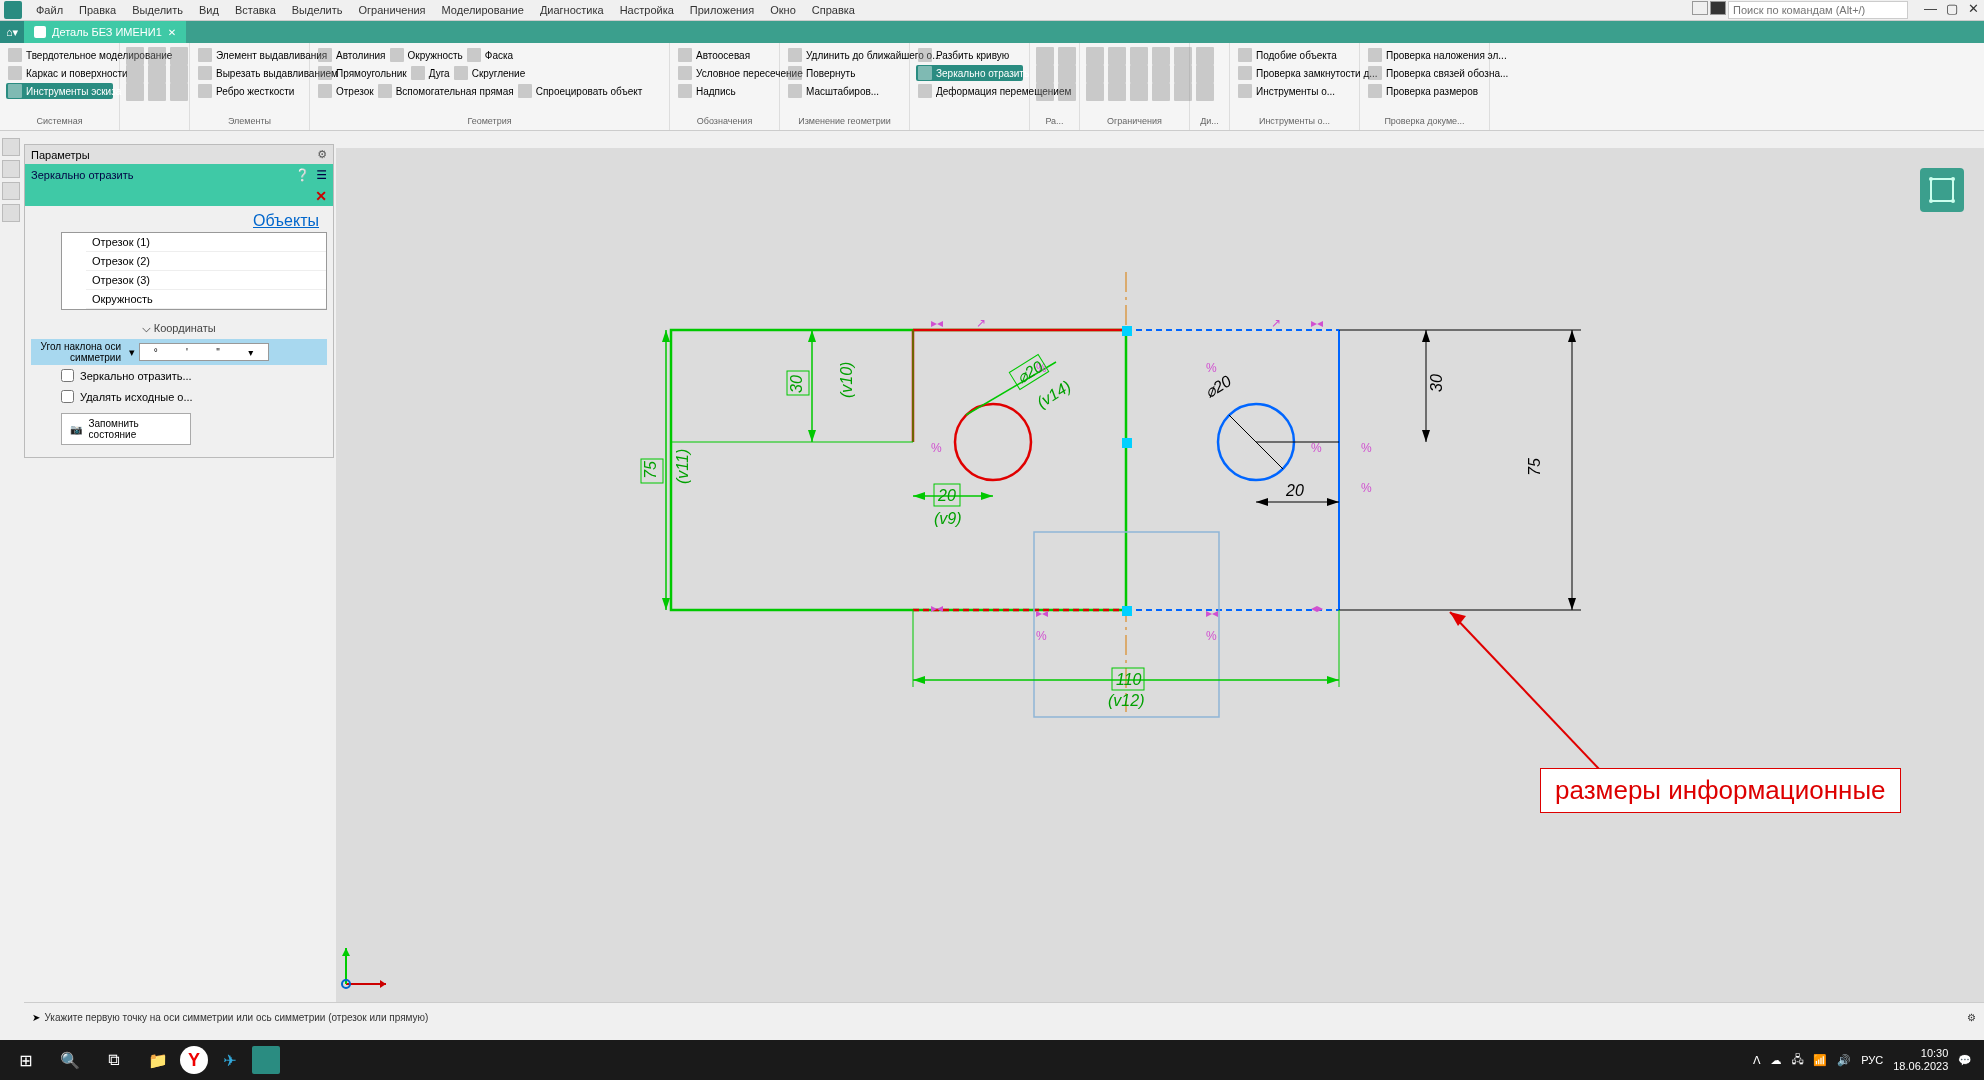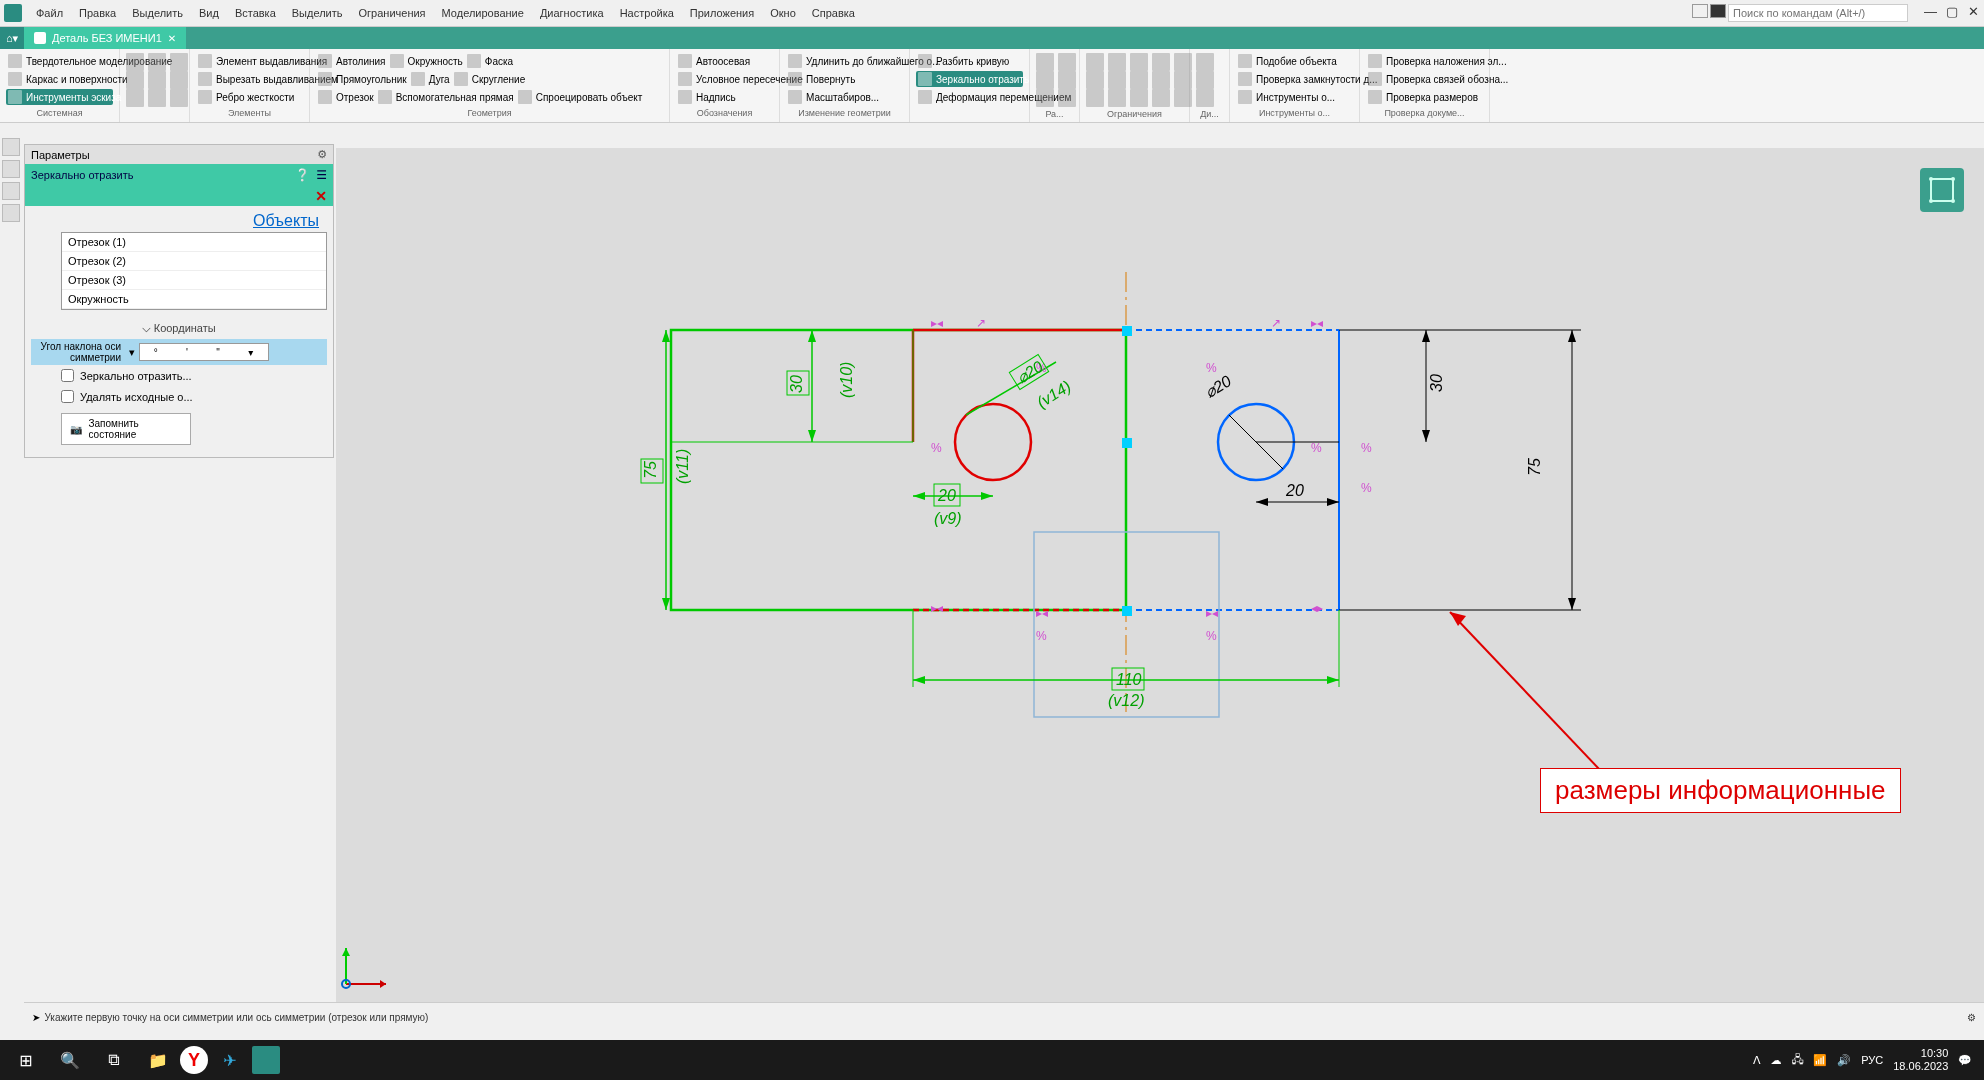--- a/index.html
+++ b/index.html
@@ -1,34 +1,34 @@
 <!DOCTYPE html>
 <html><head>
 <meta charset="utf-8">
 <style>
 * { margin: 0; padding: 0; box-sizing: border-box; font-family: Tahoma, sans-serif; }
 body { width: 1984px; height: 1080px; background: #f0f0f0; overflow: hidden; position: relative; }
 
 
-.menubar { height: 27px; background: #f0f0f0; display: flex; align-items: center; padding: 0 4px; font-size: 11px; color: #333; border-bottom: 1px solid #ccc; }
+.menubar { height: 21px; background: #f0f0f0; display: flex; align-items: center; padding: 0 4px; font-size: 11px; color: #333; border-bottom: 1px solid #ccc; }
 .menubar .app-icon { width: 18px; height: 18px; background: #2a8c81; margin-right: 6px; border-radius: 2px; }
 .menubar span { padding: 0 8px; cursor: pointer; }
 .menubar .right { margin-left: auto; display: flex; align-items: flex-start; gap: 2px; }
 .search-input { width: 180px; height: 18px; border: 1px solid #ccc; font-size: 11px; padding: 0 4px; color: #888; }
 .win-controls { display: flex; gap: 2px; margin-left: 6px; }
 .win-controls span { width: 20px; text-align: center; font-size: 13px; }
 
 
 .tabbar { height: 22px; background: #3b9f8d; display: flex; align-items: stretch; font-size: 11px; }
 .tabbar .home { width: 24px; background: #2a8c81; display: flex; align-items: center; justify-content: center; color: #fff; }
 .tabbar .tab { background: #3fc9a6; padding: 0 10px; display: flex; align-items: center; color: #fff; gap: 6px; }
 .tabbar .tab .close { font-size: 10px; }
 
 
-.ribbon { height: 74px; background: #f5f5f5; border-bottom: 1px solid #ccc; display: flex; font-size: 10px; position: relative; }
+.ribbon { height: 88px; background: #f5f5f5; border-bottom: 1px solid #ccc; display: flex; font-size: 10px; position: relative; }
 .ribbon-group { border-right: 1px solid #ddd; padding: 4px 6px 2px 6px; display: flex; flex-direction: column; }
 .ribbon-group .label { text-align: center; font-size: 9px; color: #666; margin-top: auto; padding: 2px 0; }
 .rg-items { display: flex; flex-direction: column; gap: 2px; flex: 1; }
 .rg-row { display: flex; align-items: flex-end; }
 .rg-item { display: flex; align-items: center; gap: 4px; padding: 1px 2px; white-space: nowrap; }
 .rg-item.active { background: #2a8c81; color: #fff; border-radius: 2px; }
 .rg-icon { width: 14px; height: 14px; background: #888; opacity: 0.4; border-radius: 1px; flex-shrink: 0; }
 .rg-iconrow { display: flex; gap: 4px; }
 .rg-iconrow .rg-icon { width: 18px; height: 18px; }
 
@@ -39,21 +39,21 @@
 
 .params-panel { position: absolute; left: 24px; top: 144px; width: 310px; background: #f5f5f5; border: 1px solid #bbb; font-size: 11px; }
 .params-title { background: #e0e0e0; padding: 3px 6px; display: flex; justify-content: space-between; align-items: center; }
 .params-gear { font-size: 11px; color: #555; }
 .params-header { background: #3fc9a6; color: #004; padding: 4px 6px; display: flex; justify-content: space-between; align-items: center; }
 .params-header .icons { display: flex; gap: 6px; font-size: 12px; }
 .params-close { background: #3fc9a6; text-align: right; padding: 2px 6px; }
 .params-close span { color: #c00; font-weight: bold; font-size: 14px; }
 .params-body { padding: 6px; background: #f0f0f0; }
 .obj-label { text-align: right; font-size: 16px; color: #0066cc; text-decoration: underline; padding-right: 8px; }
-.obj-list { background: #fff; border: 1px solid #999; margin: 2px 0 8px 30px; }
+.obj-list { background: #fff; border: 1px solid #999; margin: 2px 0 8px 30px; padding-left: 24px; }
 .obj-list div { padding: 3px 6px; border-bottom: 1px solid #eee; font-size: 11px; }
 .coords-toggle { text-align: center; padding: 4px; cursor: pointer; font-size: 11px; color: #444; }
 .angle-row { display: flex; align-items: center; background: #a8d8ef; padding: 2px 4px; }
 .angle-label { font-size: 10px; text-align: right; width: 90px; padding-right: 4px; }
 .angle-select { width: 130px; height: 18px; border: 1px solid #999; background: #fff; font-size: 10px; display: flex; align-items: center; justify-content: space-around; }
 .check-row { display: flex; align-items: center; gap: 6px; padding: 4px 30px; font-size: 11px; }
 .check-row input { width: 13px; height: 13px; }
 .remember-btn { display: flex; align-items: center; gap: 6px; margin: 6px 30px; border: 1px solid #aaa; padding: 4px 8px; background: #fff; font-size: 10px; width: 130px; }
 
 

